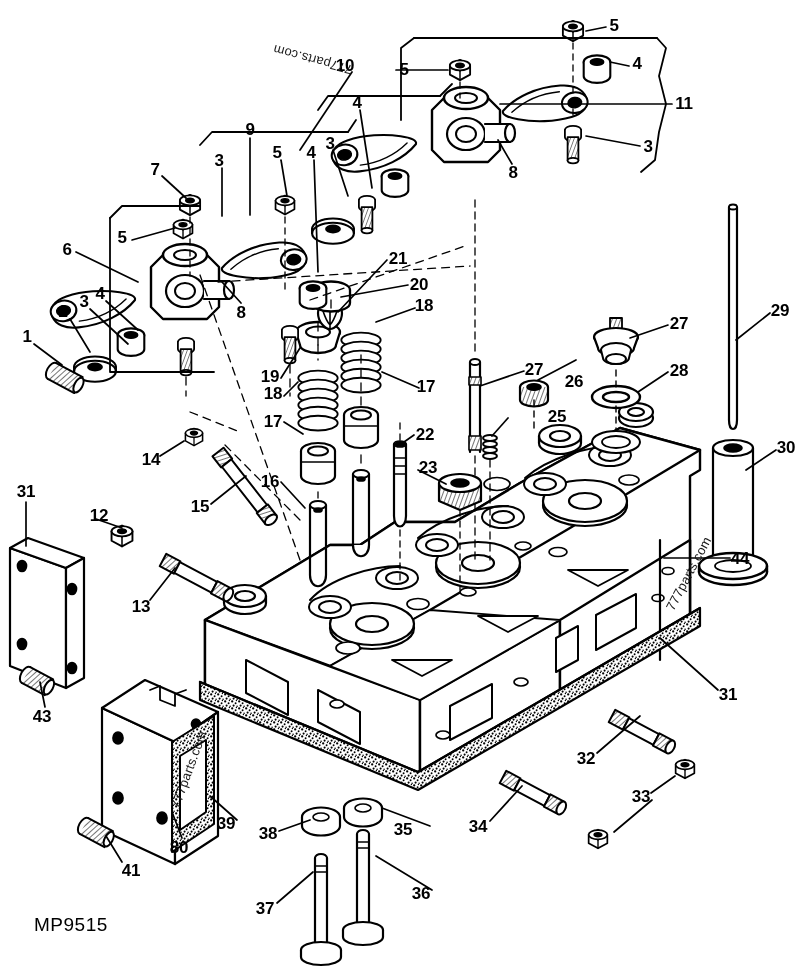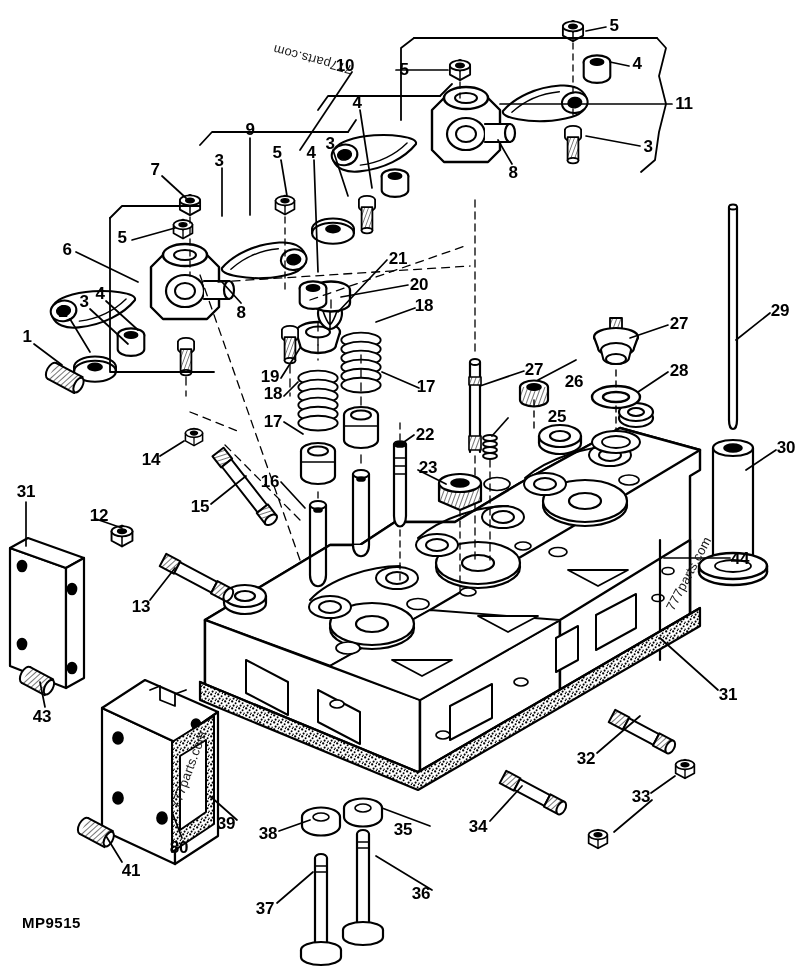--- a/index.html
+++ b/index.html
@@ -31,24 +31,24 @@
     line-height:1;
     color:#000;
     letter-spacing:-0.3px;
     white-space:nowrap;
     transform:translate(-50%,-50%);
     user-select:none;
   }
   
   #figure-label{
     position:absolute;
-    left:22px;top:914px;
+    left:34px;top:914px;
     font-family:"Liberation Sans", sans-serif;
-    font-weight:bold;
-    font-size:15px;
+    font-weight:normal;
+    font-size:19px;
     letter-spacing:0.5px;
     color:#000;
     white-space:nowrap;
   }
   
   .watermark{
     position:absolute;
     font-family:"Liberation Sans", sans-serif;
     font-size:13px;
     font-weight:normal;

